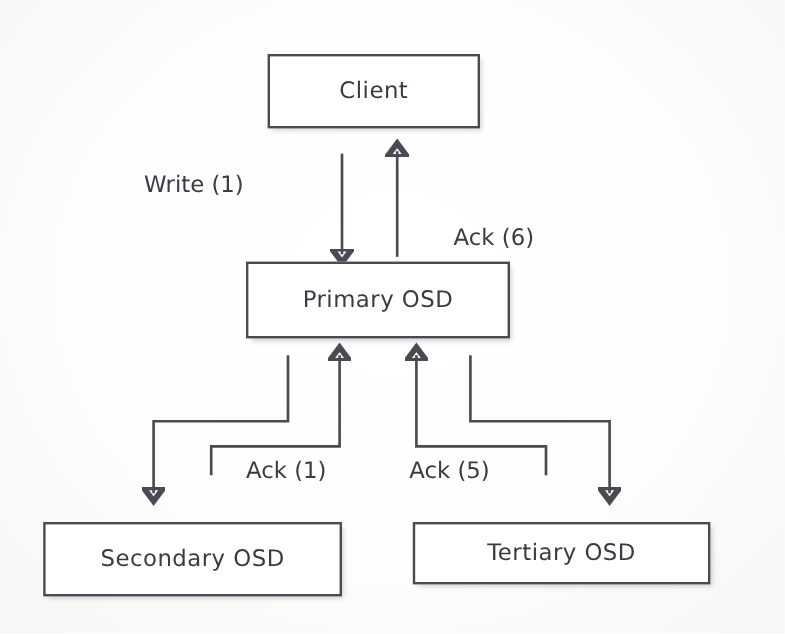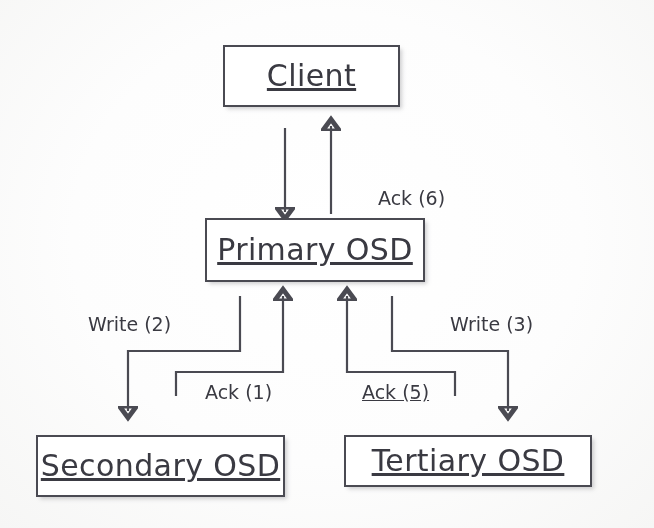--- a/index.html
+++ b/index.html
@@ -31,26 +31,25 @@
     position: absolute;
     box-sizing: border-box;
     background: #ffffff;
     border: 2px solid #4a4a52;
     box-shadow: 3px 3px 4px -1px rgba(120,120,125,0.35);
     display: flex;
     align-items: center;
     justify-content: center;
   }
   .node-label {
-    font-size: 30px;
+    font-size: 19px;
     color: #3a3a42;
     letter-spacing: 0.4px;
     white-space: nowrap;
     line-height: 1;
-    text-decoration: underline;
   }
   .edge-label {
     position: absolute;
     font-size: 19px;
     color: #3a3a42;
     white-space: nowrap;
     line-height: 1;
   }
   svg#wires {
     position: absolute;
@@ -100,23 +99,22 @@
   </div>
 
   <div class="node" style="left:36px; top:435px; width:249px; height:62px;">
     <span class="node-label">Secondary OSD</span>
   </div>
 
   <div class="node" style="left:344px; top:435px; width:248px; height:52px;">
     <span class="node-label">Tertiary OSD</span>
   </div>
 
+  <div class="edge-label" style="left:120px; top:145px;">Write (1)</div>
 
   <div class="edge-label" style="left:378px; top:145px;margin-top:44px;">Ack (6)</div>
 
-  <div class="edge-label" style="left:88px; top:315px;">Write (2)</div>
 
   <div class="edge-label" style="left:205px; top:383px;">Ack (1)</div>
 
-  <div class="edge-label" style="left:450px; top:315px;">Write (3)</div>
 
-  <div class="edge-label" style="left:362px; top:383px;text-decoration:underline;">Ack (5)</div>
+  <div class="edge-label" style="left:341px; top:383px;">Ack (5)</div>
 </div>
 
 </body></html>

